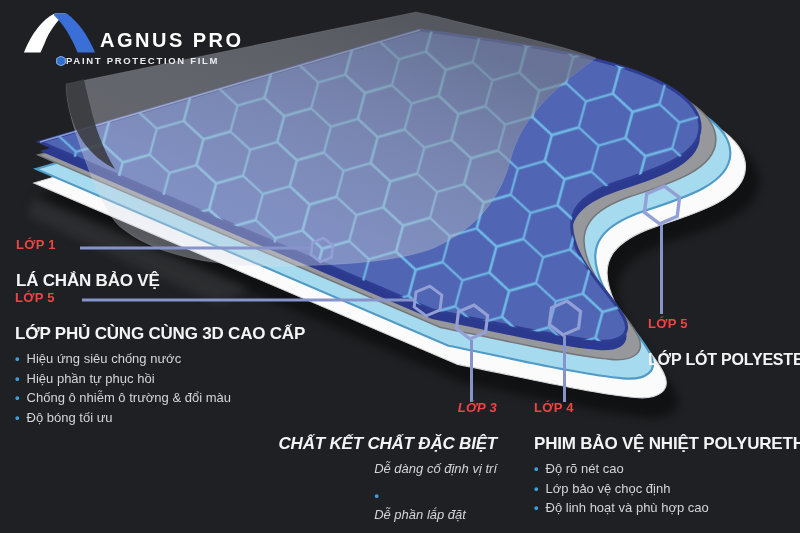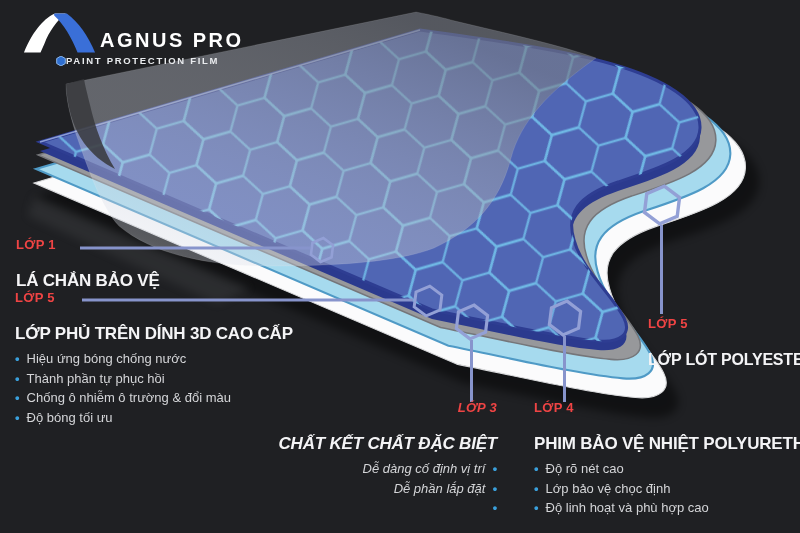--- a/index.html
+++ b/index.html
@@ -10,21 +10,21 @@
   }
   svg.scene{position:absolute;left:0;top:0;z-index:1;}
   .txt{position:absolute;z-index:3;display:flex;flex-direction:column;}
   .lop{color:#ef4444;font-size:13px;font-weight:bold;line-height:14px;letter-spacing:.3px;white-space:nowrap;}
   .hdr{color:#f4f4f6;font-size:17px;font-weight:bold;line-height:21px;letter-spacing:-.2px;white-space:nowrap;margin-top:18px;}
   .hdr.small{font-size:16px;}
   .bullets{margin-top:5px;display:flex;flex-direction:column;}
   .brow{display:flex;align-items:baseline;gap:7px;line-height:19.5px;font-size:13px;color:#d4d5d8;white-space:nowrap;}
   .bdot{color:#3aa0dc;font-size:13px;font-weight:bold;}
   .alignR{align-items:flex-end;font-style:italic;}
-  .alignR .brow{justify-content:flex-end;}
+  .alignR .brow{justify-content:flex-end;flex-direction:column;}
   
   #logo{position:absolute;left:22px;top:13px;z-index:3;display:flex;flex-direction:column;}
   #logo .row1{display:flex;align-items:flex-end;}
   #logo .wordmark{color:#ffffff;font-size:20px;font-weight:bold;letter-spacing:2.5px;line-height:26px;margin-left:2px;white-space:nowrap;}
   #logo .row2{display:flex;align-items:center;margin:2px 0 0 34px;}
   #logo .tagline{color:#e9ebee;font-size:9.5px;font-weight:bold;letter-spacing:1.7px;white-space:nowrap;}
 </style>
 </head>
 <body>
 
@@ -121,29 +121,29 @@
   </div>
 </div>
 
 <div class="txt" style="left:16px;top:238px;">
   <div class="lop">LỚP 1</div>
   <div class="hdr">LÁ CHẮN BẢO VỆ</div>
 </div>
 
 <div class="txt" style="left:15px;top:291px;">
   <div class="lop">LỚP 5</div>
-  <div class="hdr">LỚP PHỦ TRÊN DÍNH 3D CAO CẤP</div>
+  <div class="hdr">LỚP PHỦ CÙNG CÙNG 3D CAO CẤP</div>
   <div class="bullets">
     <div class="brow">
         <span class="bdot">•</span>
-        <span>Hiệu ứng bóng chống nước</span>
+        <span>Hiệu ứng siêu chống nước</span>
       </div>
     <div class="brow">
         <span class="bdot">•</span>
-        <span>Thành phần tự phục hồi</span>
+        <span>Hiệu phần tự phục hồi</span>
       </div>
     <div class="brow">
         <span class="bdot">•</span>
         <span>Chống ô nhiễm ô trường &amp; đổi màu</span>
       </div>
     <div class="brow">
         <span class="bdot">•</span>
         <span>Độ bóng tối ưu</span>
       </div>
   </div>

